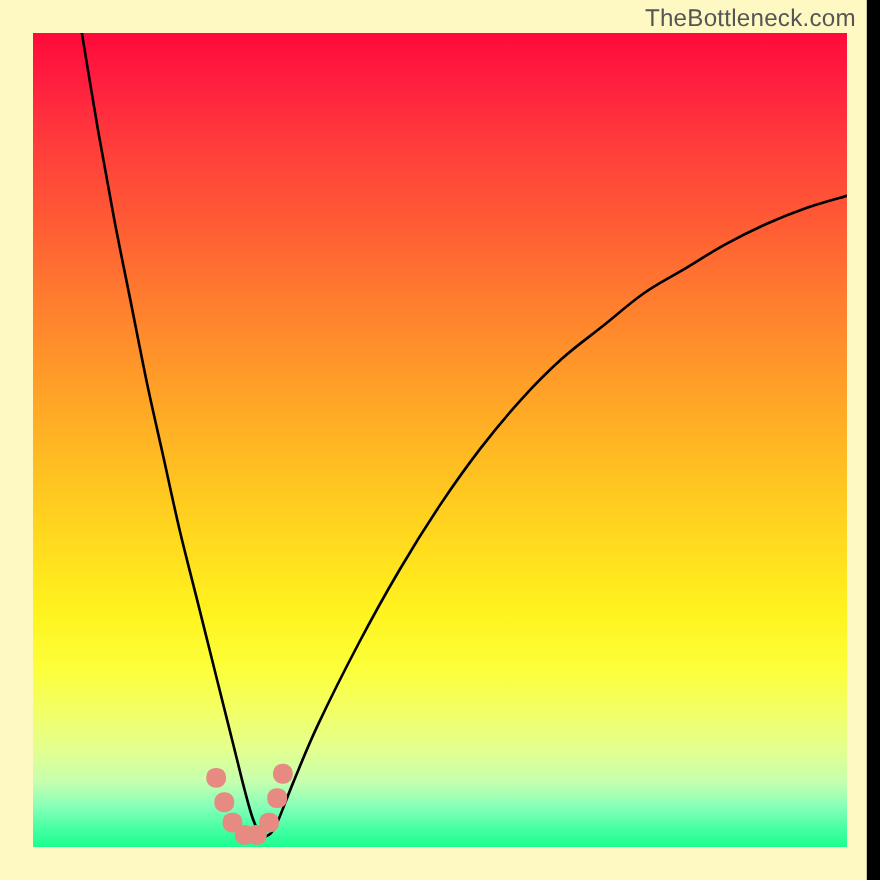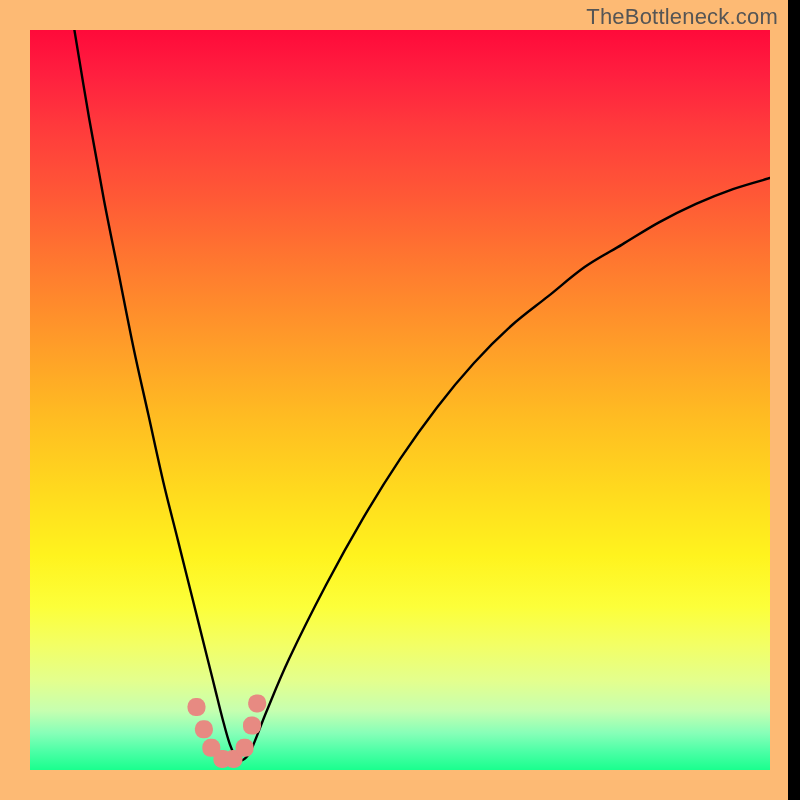--- a/index.html
+++ b/index.html
@@ -10,21 +10,21 @@
     overflow: hidden;
     background: #000;
     font-family: Arial, Helvetica, sans-serif;
   }
   .frame {
     position: absolute;
     top: 0;
     left: 0;
     width: 788px;
     height: 800px;
-    background: #fdba74;
+    background: #fef9c3;
   }
   .plot {
     position: absolute;
     top: 30px;
     left: 30px;
     width: 740px;
     height: 740px;
     
     background: linear-gradient(to bottom,
       #ff0a3a 0%,

